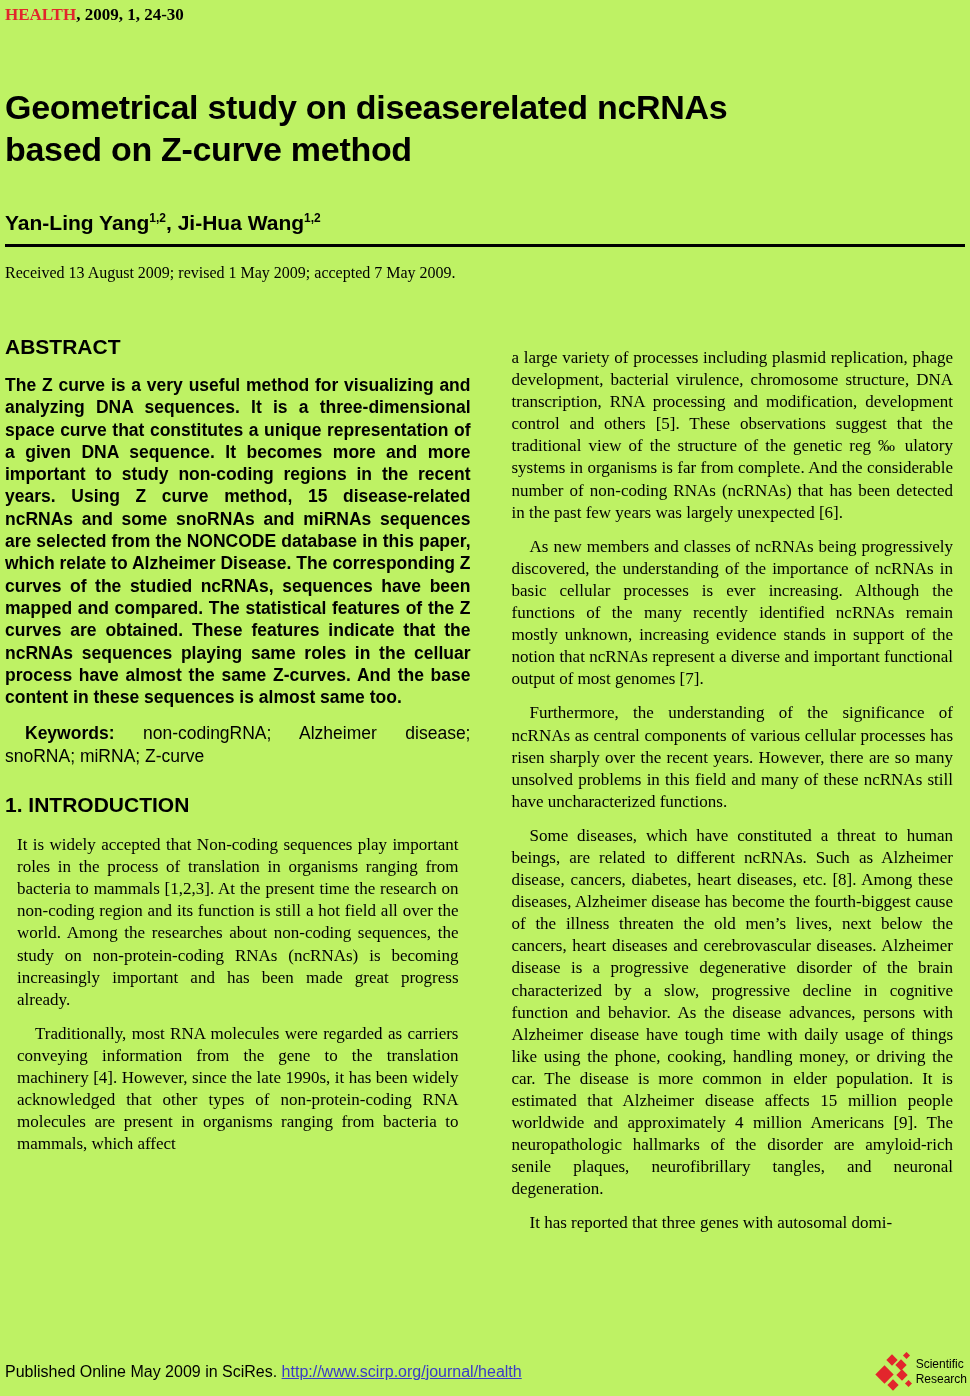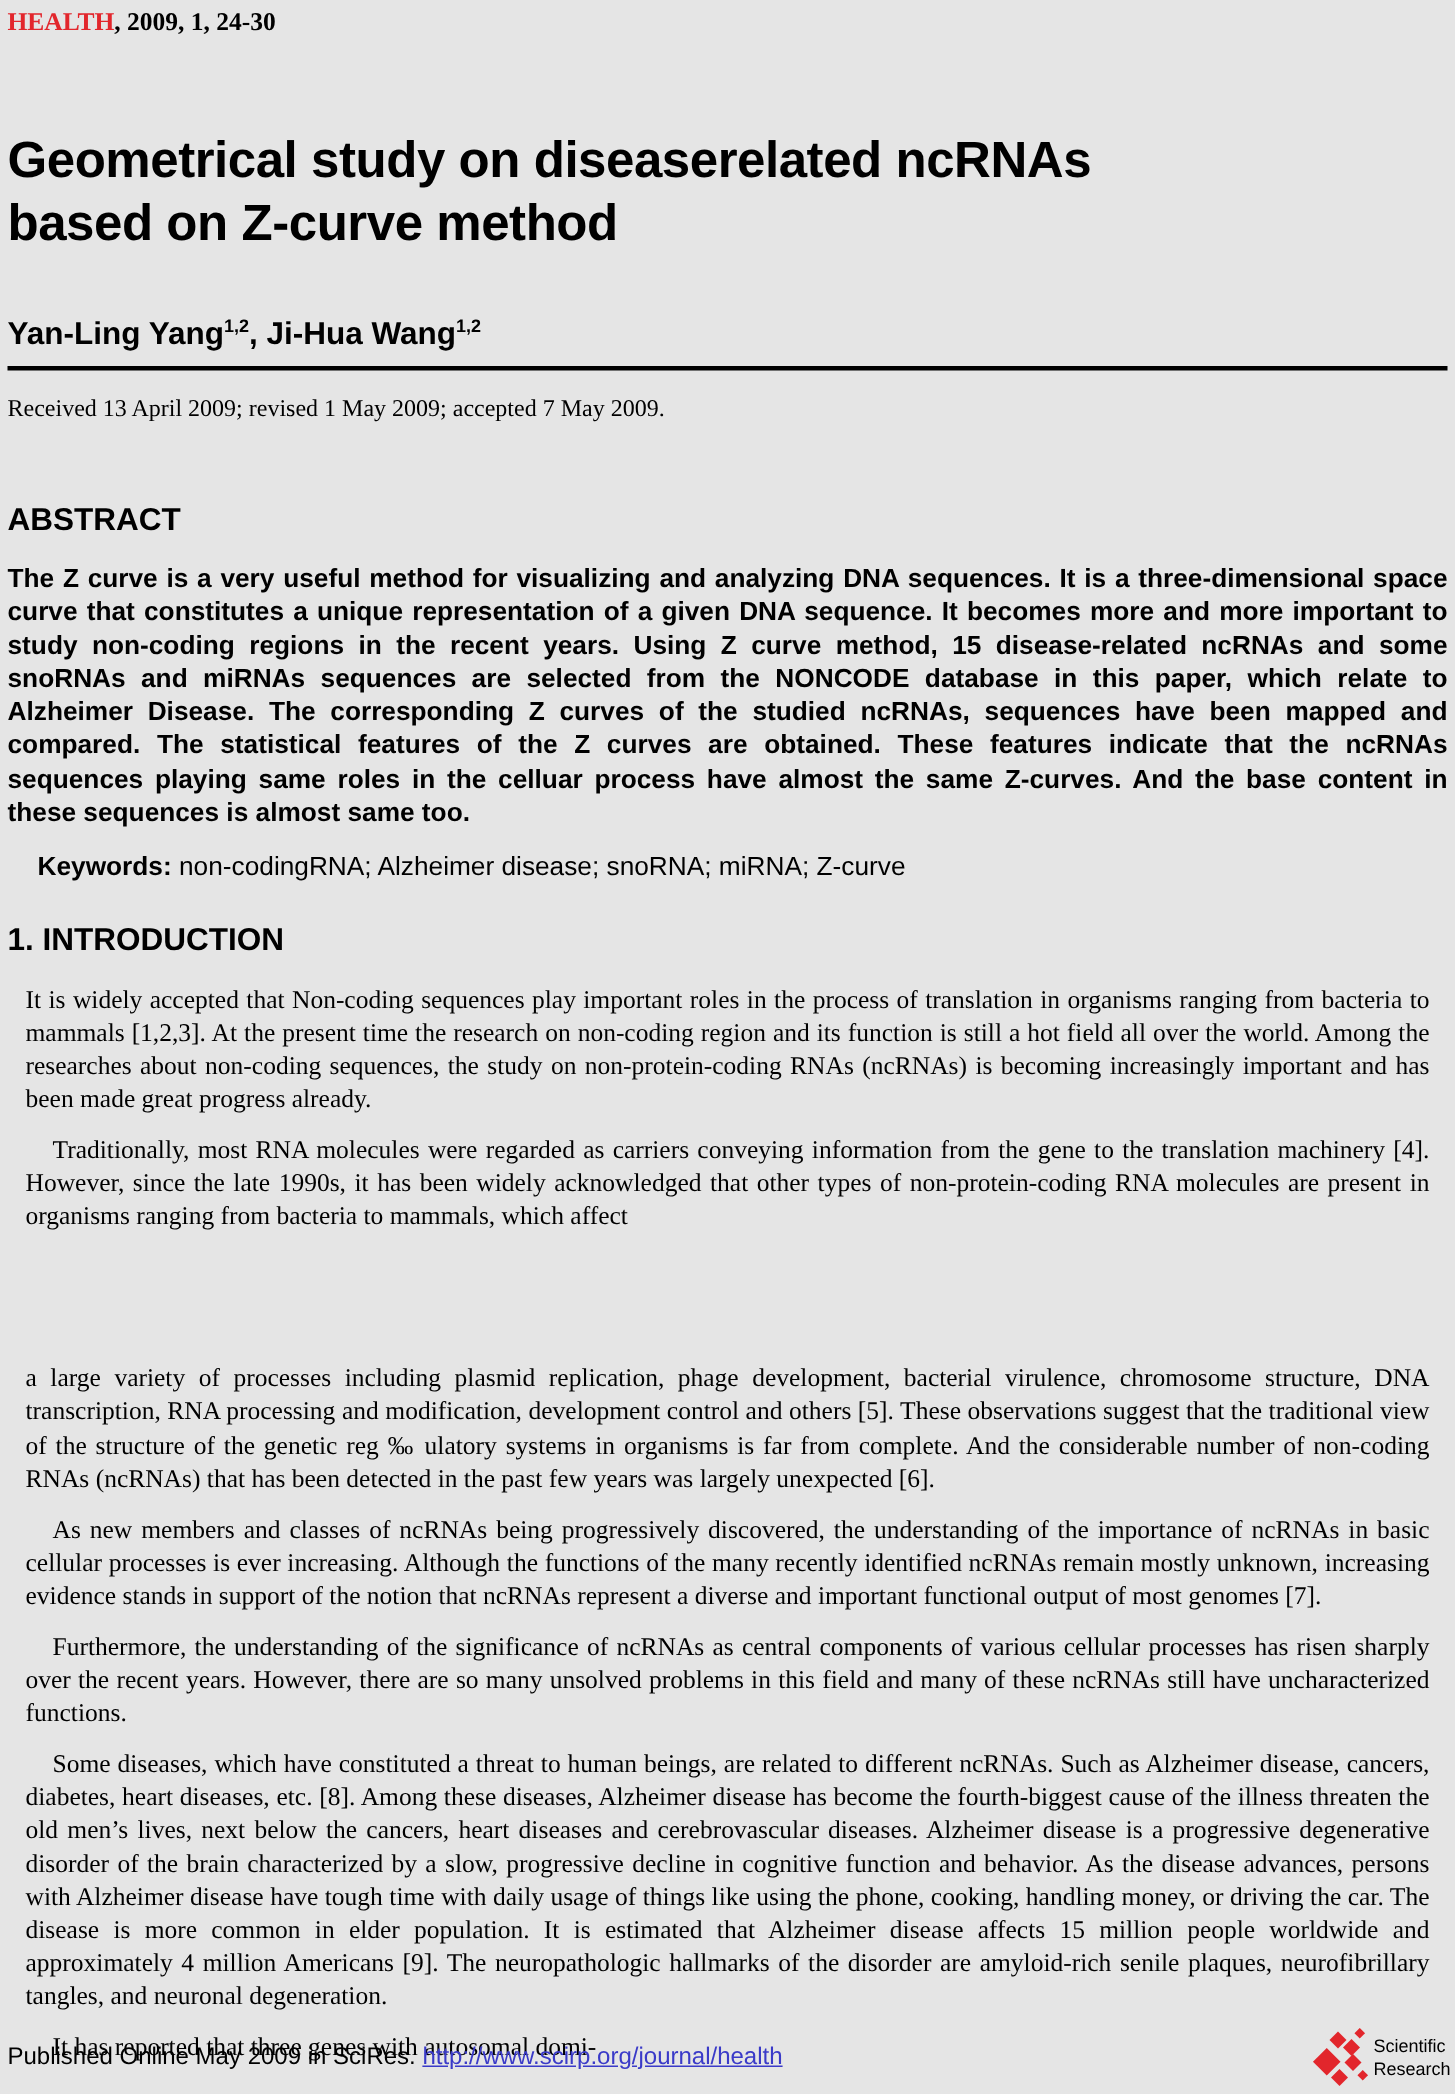--- a/index.html
+++ b/index.html
@@ -2,21 +2,21 @@
 <html style="--brand-red: #e2262c; --link-blue: #3a3ac8;"><head>
 <meta charset="utf-8">
 <style>
   html, body { margin: 0; padding: 0; background: #ffffff; }
   .page {
     position: relative;
     width: 970px;
     height: 1396px;
     box-sizing: border-box;
     padding: 5px 5px 0 5px;
-    background: #e5e5e5;
+    background: #bef264;
     color: #000;
     overflow: hidden;
   }
   
   .jheader {
     font-family: "Liberation Serif", "DejaVu Serif", serif;
     font-weight: bold;
     font-size: 17px;
     line-height: 20px;
   }
@@ -60,23 +60,22 @@
   }
   .received {
     margin-top: 15px;
     font-family: "Liberation Serif", "DejaVu Serif", serif;
     font-size: 16px;
     line-height: 22px;
   }
   
   .columns {
     display: flex;
-    gap: 62px;
+    gap: 29px;
     margin-top: 51px;
-    flex-direction: column;
   }
   .col { flex: 1 1 0; min-width: 0; }
   h2.shead {
     font-family: "Liberation Sans", "DejaVu Sans", sans-serif;
     font-weight: bold;
     font-size: 21px;
     line-height: 24px;
     margin: 0 0 15px 0;
   }
   h2.shead.intro { margin-top: 26px; margin-bottom: 17px; }
@@ -146,21 +145,21 @@
 
   <div class="authors">
     <span>Yan-Ling Yang</span><sup>1,2</sup><span>, </span><span>Ji-Hua Wang</span><sup>1,2</sup>
   </div>
 
   <hr class="rule">
 
   <div class="affil-block">
   </div>
 
-  <div class="received">Received 13 April 2009; revised 1 May 2009; accepted 7 May 2009.</div>
+  <div class="received">Received 13 August 2009; revised 1 May 2009; accepted 7 May 2009.</div>
 
   <div class="columns">
 
     <div class="col">
       <h2 class="shead">ABSTRACT</h2>
       <p class="abstract">The Z curve is a very useful method for visualizing and analyzing DNA sequences. It is a three-dimensional space curve that constitutes a unique representation of a given DNA sequence. It becomes more and more important to study non-coding regions in the recent years. Using Z curve method, 15 disease-related ncRNAs and some snoRNAs and miRNAs sequences are selected from the NONCODE database in this paper, which relate to Alzheimer Disease. The corresponding Z curves of the studied ncRNAs, sequences have been mapped and compared. The statistical features of the Z curves are obtained. These features indicate that the ncRNAs sequences playing same roles in the celluar process have almost the same Z-curves. And the base content in these sequences is almost same too.</p>
       <p class="keywords"><span class="kw-label">Keywords:</span> <span>non-codingRNA; Alzheimer disease; snoRNA; miRNA; Z-curve</span></p>
       <h2 class="shead intro">1. INTRODUCTION</h2>
       <p class="body-p">It is widely accepted that Non-coding sequences play important roles in the process of translation in organisms ranging from bacteria to mammals [1,2,3]. At the present time the research on non-coding region and its function is still a hot field all over the world. Among the researches about non-coding sequences, the study on non-protein-coding RNAs (ncRNAs) is becoming increasingly important and has been made great progress already.</p>
       <p class="body-p indent">Traditionally, most RNA molecules were regarded as carriers conveying information from the gene to the translation machinery [4]. However, since the late 1990s, it has been widely acknowledged that other types of non-protein-coding RNA molecules are present in organisms ranging from bacteria to mammals, which affect</p>

